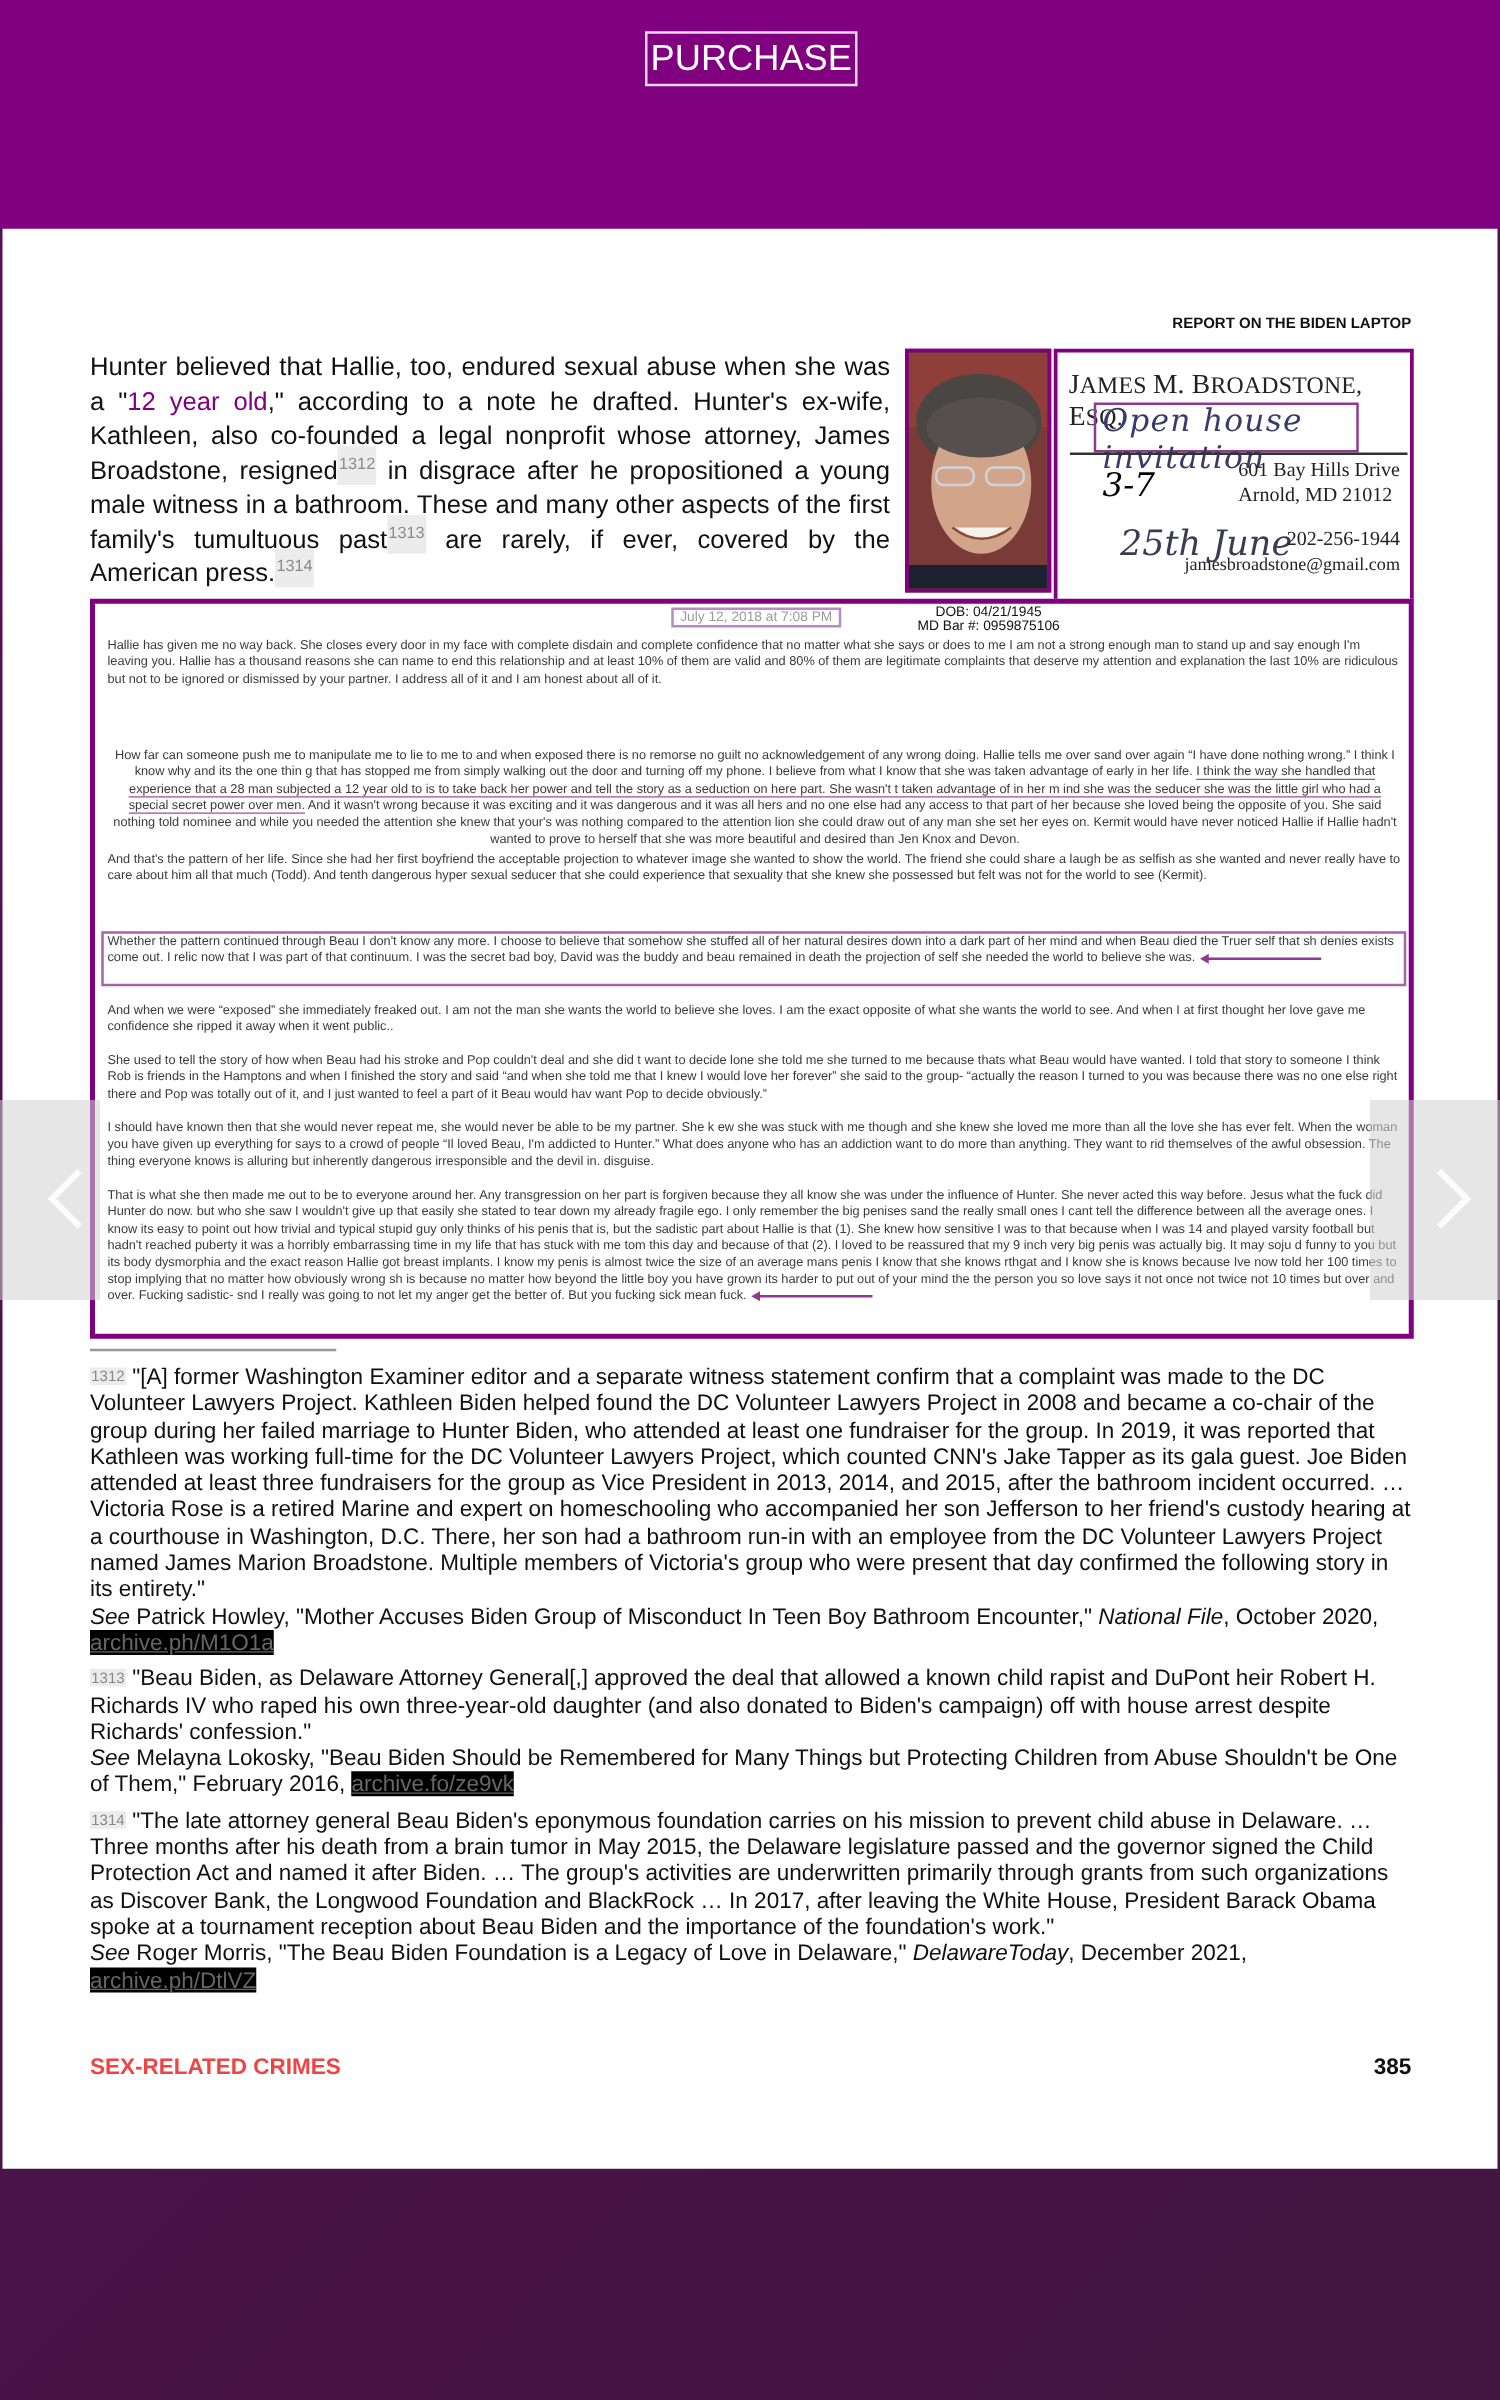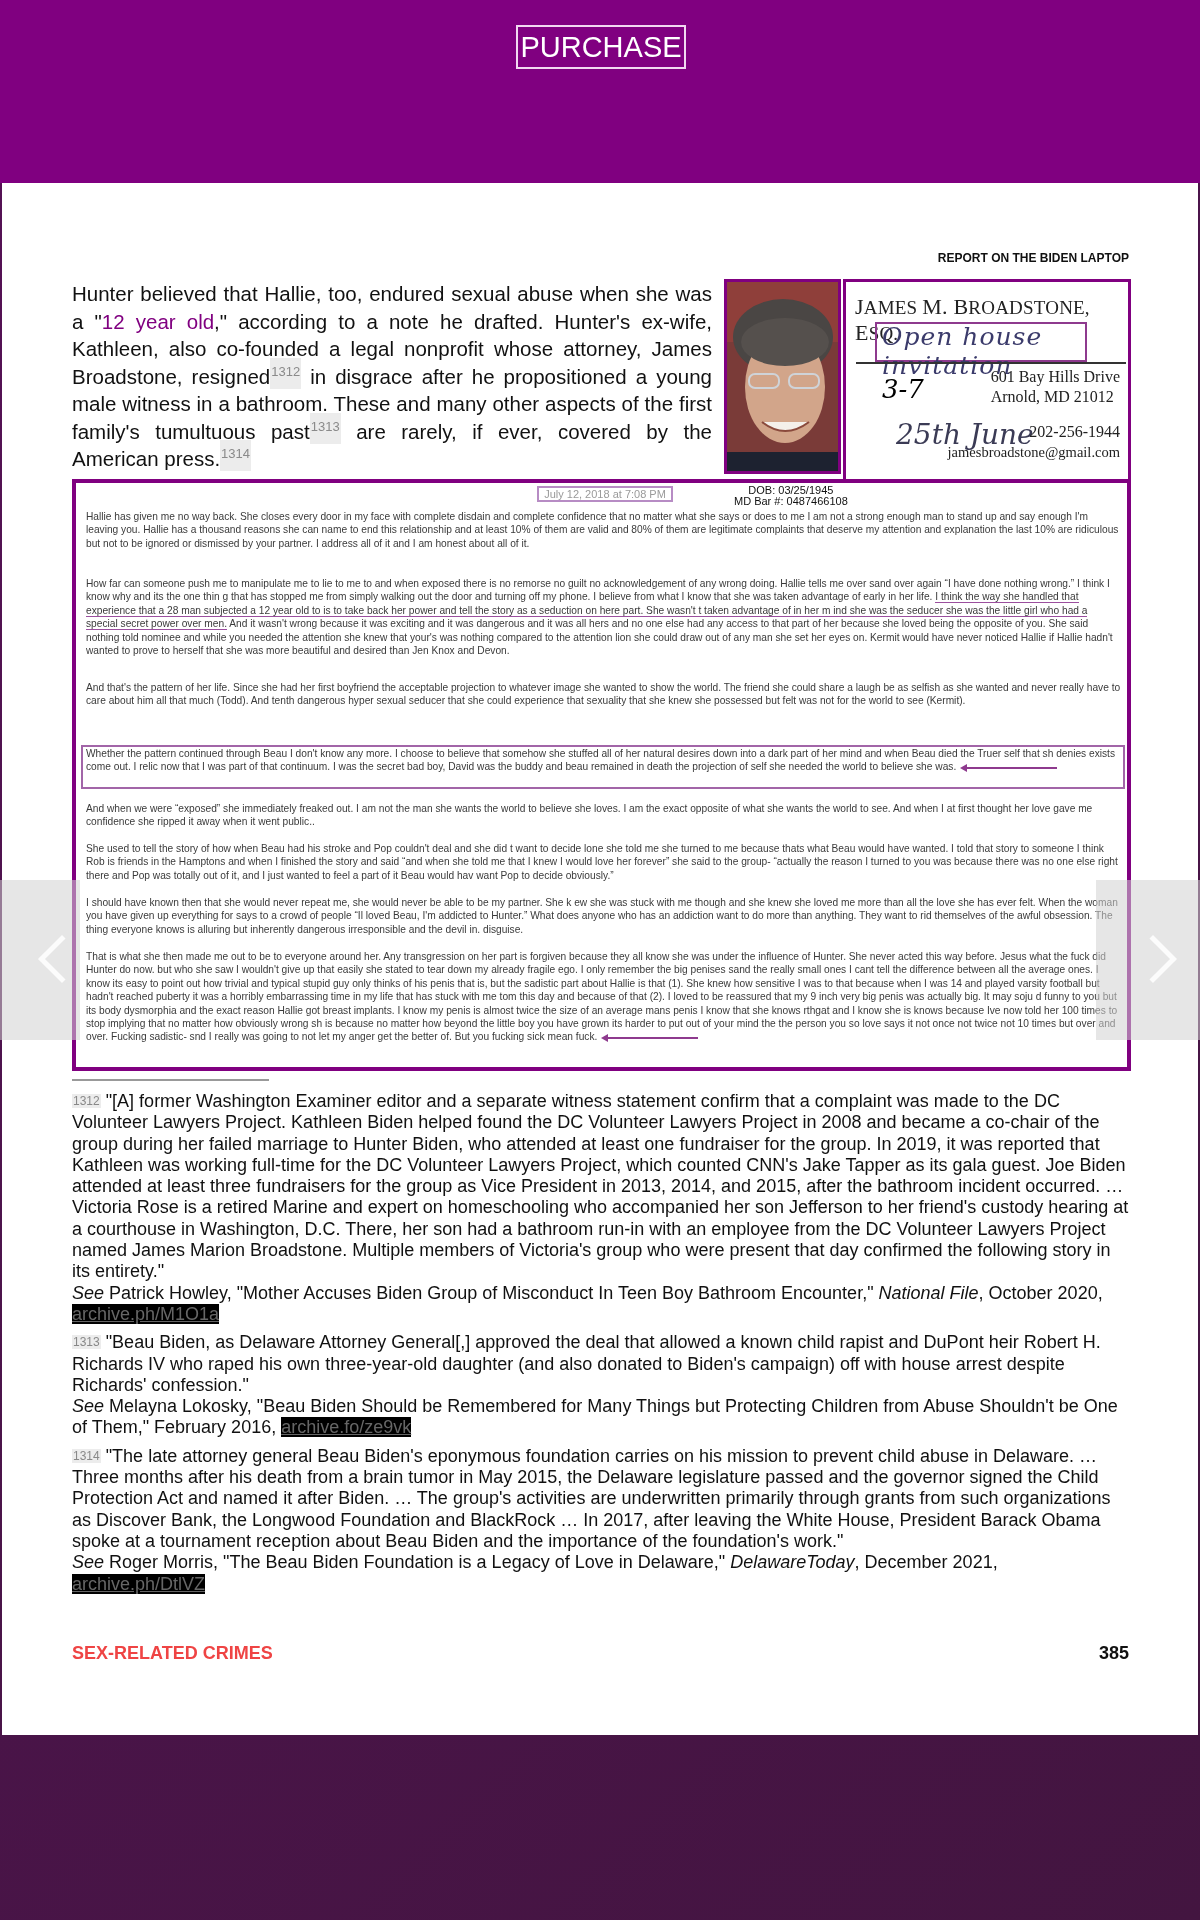--- a/index.html
+++ b/index.html
@@ -70,21 +70,21 @@
   .note-date {
     position: absolute; left: 461px; top: 3px; width: 136px; height: 16px;
     border: 2px solid #b78cc4; color: #9a9a9a; font-size: 11px; line-height: 12px;
     text-align: center;
   }
   .note-dob {
     position: absolute; left: 658px; top: 2px; font-size: 11px; line-height: 11px; color: #111; text-align: center;
   }
   .note-p { position: absolute; left: 10px; width: 1036px; }
   .np1 { top: 27px; }
-  .np2 { top: 94px; }
+  .np2 { top: 115px; text-align: center; }
   .np3 { top: 198px; }
   .np4-box {
     position: absolute; left: 5px; top: 262px; width: 1044px; height: 44px;
     border: 2px solid #a265a8;
   }
   .np4 { top: 264px; }
   .np5 { top: 319px; }
   .np6 { top: 359px; }
   .np7 { top: 413px; }
   .np8 { top: 467px; }
@@ -161,22 +161,22 @@
     </div>
     <div class="card-phone">
       <div>202-256-1944</div>
       <div style="font-size:14.5px">jamesbroadstone@gmail.com</div>
     </div>
   </div>
 
   <div class="note-frame">
     <div class="note-date">July 12, 2018 at 7:08 PM</div>
     <div class="note-dob">
-      <div>DOB: 03/25/1945</div>
-      <div>MD Bar #: 0487466108</div>
+      <div>DOB: 04/21/1945</div>
+      <div>MD Bar #: 0959875106</div>
     </div>
     <div class="note-p np1">Hallie has given me no way back. She closes every door in my face with complete disdain and complete confidence that no matter what she says or does to me I am not a strong enough man to stand up and say enough I'm leaving you.  Hallie has a thousand reasons she can name to end this relationship and at least 10% of them are valid and 80% of them are legitimate complaints that deserve my attention and explanation the last 10% are ridiculous but not to be ignored or dismissed by your partner.  I address all of it and I am honest about all of it.</div>
     <div class="note-p np2"><span> How far can someone push me to manipulate me to lie to me to and when exposed there is no remorse no guilt no acknowledgement of any wrong doing.  Hallie tells me over sand over again “I have done nothing wrong.”  I think I know why and its the one thin g that has stopped me from simply walking out the door and turning off my phone.  I believe from what I know that she was taken advantage of early in her life. </span><span class="underline-p">I think the way she handled that experience that a 28 man subjected a 12 year old to is to take back her power and tell the story as a seduction on here part.  She wasn't t taken advantage of in her m ind she was the seducer she was the little girl who had a special secret power over men.</span><span> And it wasn't wrong because it was exciting and it was dangerous and it was all hers and no one else had any access to that part of her because she loved being the opposite of you.  She said nothing told nominee and while you needed the attention she knew that your's was nothing compared to the attention lion she could draw out of any man she set her eyes on.  Kermit would have never noticed Hallie if Hallie hadn't wanted to prove to herself that she was  more beautiful and desired than Jen Knox and Devon.</span></div>
     <div class="note-p np3">And that's the pattern of her life. Since she had her first boyfriend the acceptable projection to whatever image she wanted to show the world.  The friend she could share a laugh be as selfish as she wanted and never really have to care about him all that much (Todd). And tenth dangerous hyper sexual seducer that she could experience that sexuality that she knew she possessed but felt was not for the world to see (Kermit).</div>
     <div class="np4-box"></div>
     <div class="note-p np4"><span>Whether the pattern continued through Beau I don't know any more.  I choose to believe that somehow she stuffed all of her natural desires down into a dark part of her mind and when Beau died the Truer self that sh denies exists come out.  I relic now that I was part of that continuum.  I was the secret bad boy, David was the buddy and beau remained in death the projection of self she needed the world to believe she was.</span><span class="arrow-line"></span></div>
     <div class="note-p np5">And when we were “exposed” she immediately freaked out.  I am not the man she wants the world to believe she loves.  I am the exact opposite of what she wants the world to see. And when I at first thought her love gave me confidence she ripped it away when it went public..</div>
     <div class="note-p np6">She used to tell the story of how when Beau had his stroke and Pop couldn't deal and she did t want to decide lone she told me she turned to me because thats what Beau would have wanted.  I told that story to someone I think Rob is friends in the Hamptons and when I finished the story and said “and when she told me that I knew I would love her forever” she said to the group- “actually the reason I turned to you was because there was no one else right there and Pop was totally out of it, and I just wanted to feel a part of it  Beau would hav want Pop to decide obviously.”</div>
     <div class="note-p np7">I should have known then that she would never repeat me, she would never be able to be my partner.  She k ew she was stuck with me though and she knew she loved me more than all the love she has ever felt. When the woman you have given up everything for says to a crowd of people “Il loved Beau, I'm addicted to Hunter.”  What does anyone who has an addiction want to do more than anything. They want to rid themselves of the awful obsession. The thing everyone knows is alluring but inherently dangerous irresponsible and the devil in. disguise.</div>
     <div class="note-p np8"><span>That is what she then made me out to be to everyone around her.  Any transgression on her part is forgiven because they all know she was under the influence of Hunter.   She never acted this way before. Jesus what the fuck did Hunter do now.  but who she saw I wouldn't give up that easily she stated to tear down my already fragile ego.  I only remember the big penises sand the really small ones I cant tell the difference between all the average ones.  I know its easy to point out how trivial and typical stupid guy only thinks of his penis that is, but the sadistic part about Hallie is that (1).  She knew how sensitive I was to that because when I was 14 and played varsity football but hadn't reached puberty it was a horribly embarrassing time in my life that has stuck with me tom this day and because of that (2).  I loved to be reassured that my 9 inch very big penis was actually big.  It may soju d funny to you but its body dysmorphia and the exact reason Hallie got breast implants.  I know my penis is almost twice the size of an average mans penis I know that she knows rthgat and I know she is knows because Ive now told her 100 times to stop implying that no matter how obviously wrong sh is because no matter how beyond the little boy you have grown its harder to put out of your mind the the person you so love says it not once not twice not 10 times but over and over.  Fucking sadistic- snd I really was going to not let my anger get the better of.  But you fucking sick mean fuck.</span><span class="arrow-line"></span></div>

